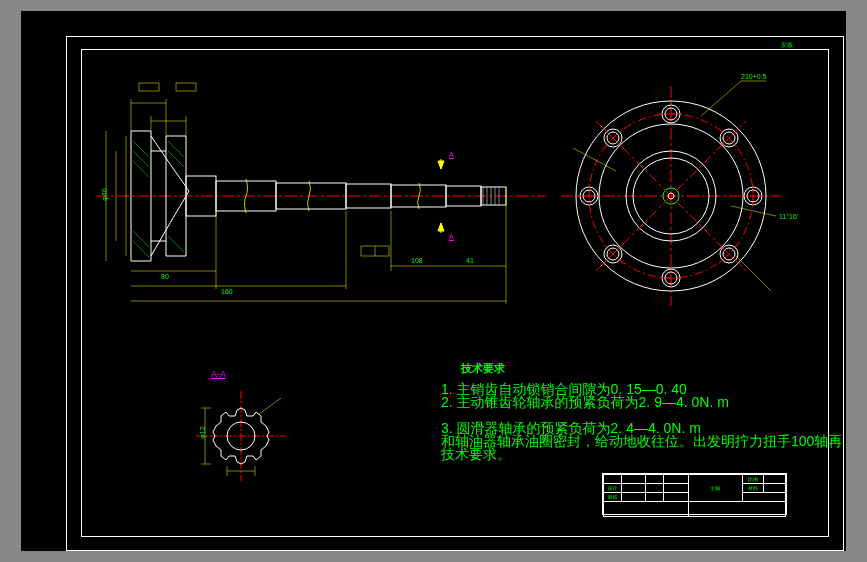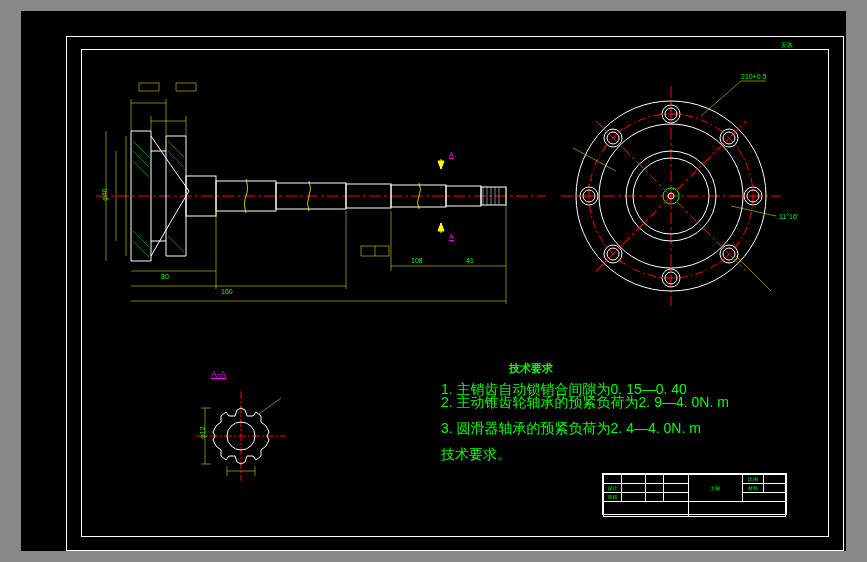--- a/index.html
+++ b/index.html
@@ -33,21 +33,20 @@
     top: 38px;
     width: 748px;
     height: 488px;
     border: 1px solid #fff;
   }
   .tech-title {
     position: absolute;
     color: #00ff00;
     font-size: 11px;
     font-weight: bold;
-    margin-left: 48px;
   }
   .tech-line {
     position: absolute;
     color: #00ff00;
     font-size: 14px;
     white-space: nowrap;
   }
   .section-label {
     position: absolute;
     color: #ff00ff;
@@ -276,20 +275,21 @@
   <span class="dim-text" style="left:445px; top:246px;">41</span>
   <span class="dim-text" style="left:77px; top:180px; transform:rotate(-90deg);">φ40</span>
   <span class="dim-text" style="left:720px; top:62px;">210+0.5</span>
   <span class="dim-text" style="left:758px; top:202px;">11°16'</span>
   <span class="dim-text" style="left:175px; top:418px; transform:rotate(-90deg);">φ12</span>
 
   <div class="tech-title" style="left:440px; top:350px;">技术要求</div>
   <div class="tech-line" style="left:420px; top:370px;">1. 主销齿自动锁销合间隙为0. 15—0. 40</div>
   <div class="tech-line" style="left:420px; top:383px;">2. 主动锥齿轮轴承的预紧负荷为2. 9—4. 0N. m</div>
   <div class="tech-line" style="left:420px; top:396px;margin-top:13px;">3. 圆滑器轴承的预紧负荷为2. 4—4. 0N. m</div>
+  <div class="tech-line" style="left:420px; top:422px;">和轴油器轴承油圈密封，给动地收往位。出发明拧力扭手100轴再</div>
   <div class="tech-line" style="left:420px; top:435px;">技术要求。</div>
 
   <div class="titleblock">
     <table style="width:100%; height:100%; border-collapse:collapse;">
       <tbody>
           <tr style="height:9px;">
         <td style="width:18px;"></td>
         <td style="width:25px;"></td>
         <td style="width:18px;"></td>
         <td style="width:25px;"></td>

